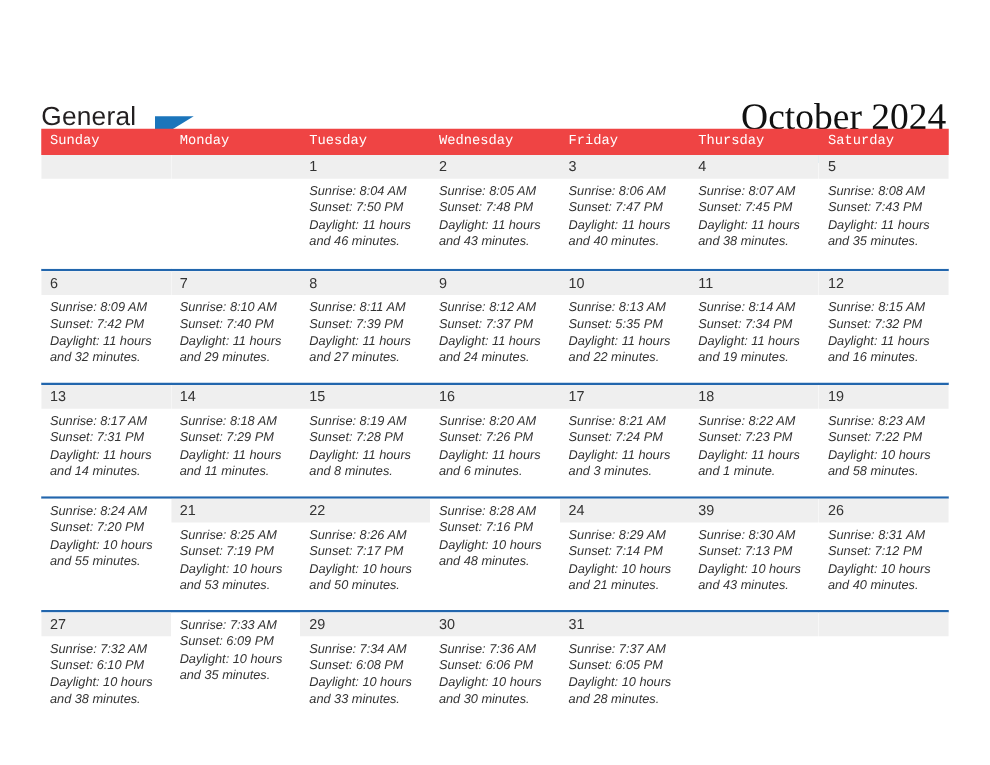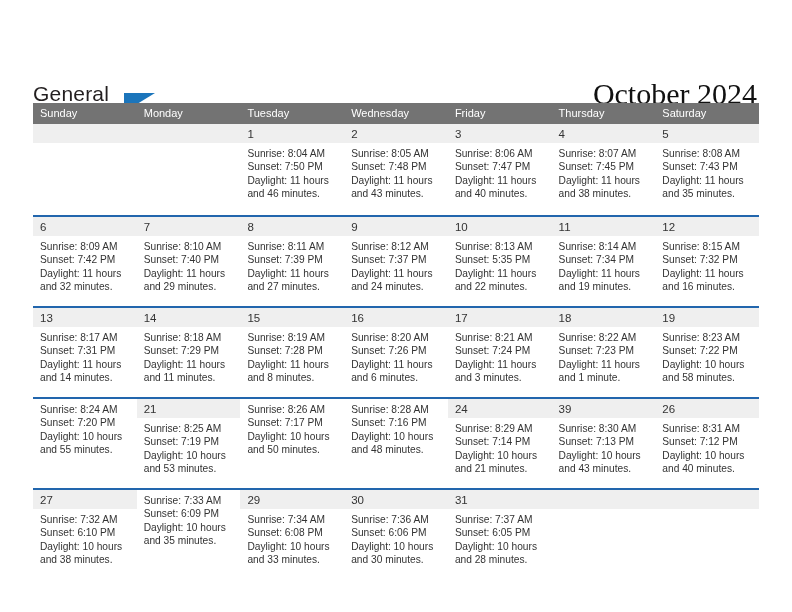--- a/index.html
+++ b/index.html
@@ -91,22 +91,23 @@
   
   .calendar {
     position: absolute;
     left: 33px;
     top: 103px;
     width: 726px;
   }
 
   .dow-row {
     display: flex;
-    background: #737373;
+    background: #ef4444;
     height: 21px;
+    font-family: Liberation Mono, monospace;
   }
   .dow-cell {
     flex: 1 1 0;
     color: #ffffff;
     font-size: 11px;
     line-height: 21px;
     padding-left: 7px;
     box-sizing: border-box;
     white-space: nowrap;
     overflow: hidden;
@@ -138,20 +139,21 @@
   }
   .day-num {
     font-size: 11.5px;
     line-height: 19px;
     color: #333333;
     font-family: "Liberation Sans", sans-serif;
   }
 
   .day-body {
     padding: 4px 6px 0 7px;
+    font-style: italic;
   }
   .day-line {
     font-size: 10.2px;
     line-height: 13.4px;
     color: #333333;
     white-space: nowrap;
     font-family: "Liberation Sans", sans-serif;
   }
 </style>
 </head>
@@ -386,20 +388,21 @@
       <div class="day-cell">
         <div class="day-num-band"><span class="day-num">21</span></div>
         <div class="day-body">
           <div class="day-line">Sunrise: 8:25 AM</div>
           <div class="day-line">Sunset: 7:19 PM</div>
           <div class="day-line">Daylight: 10 hours</div>
           <div class="day-line">and 53 minutes.</div>
         </div>
       </div>
       <div class="day-cell">
+        <div class="day-num-band"><span class="day-num">22</span></div>
         <div class="day-body">
           <div class="day-line">Sunrise: 8:26 AM</div>
           <div class="day-line">Sunset: 7:17 PM</div>
           <div class="day-line">Daylight: 10 hours</div>
           <div class="day-line">and 50 minutes.</div>
         </div>
       </div>
       <div class="day-cell">
         <div class="day-body">
           <div class="day-line">Sunrise: 8:28 AM</div>

